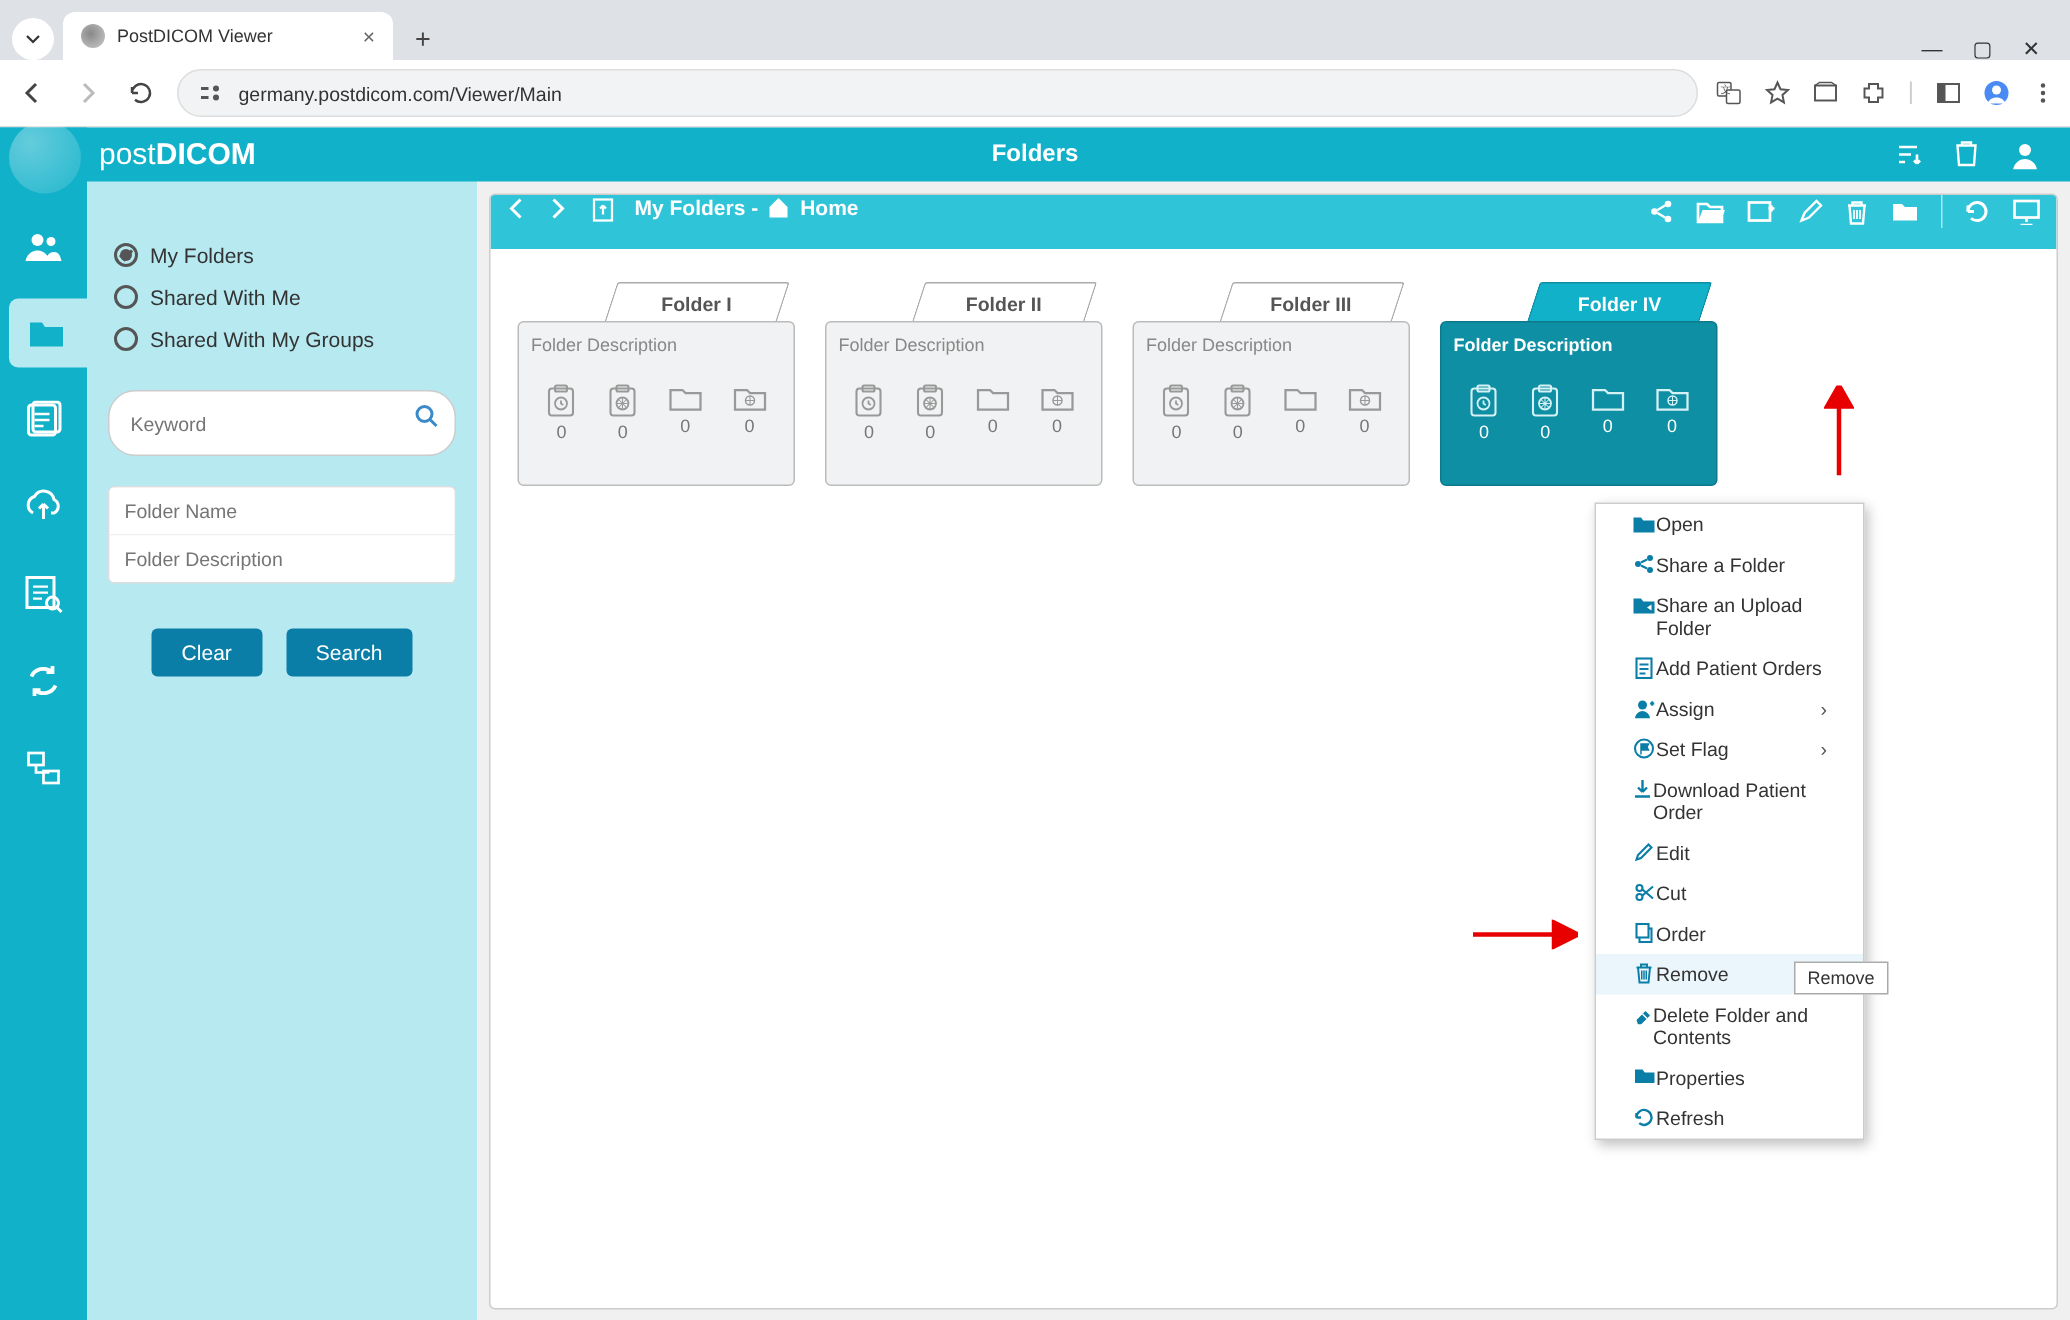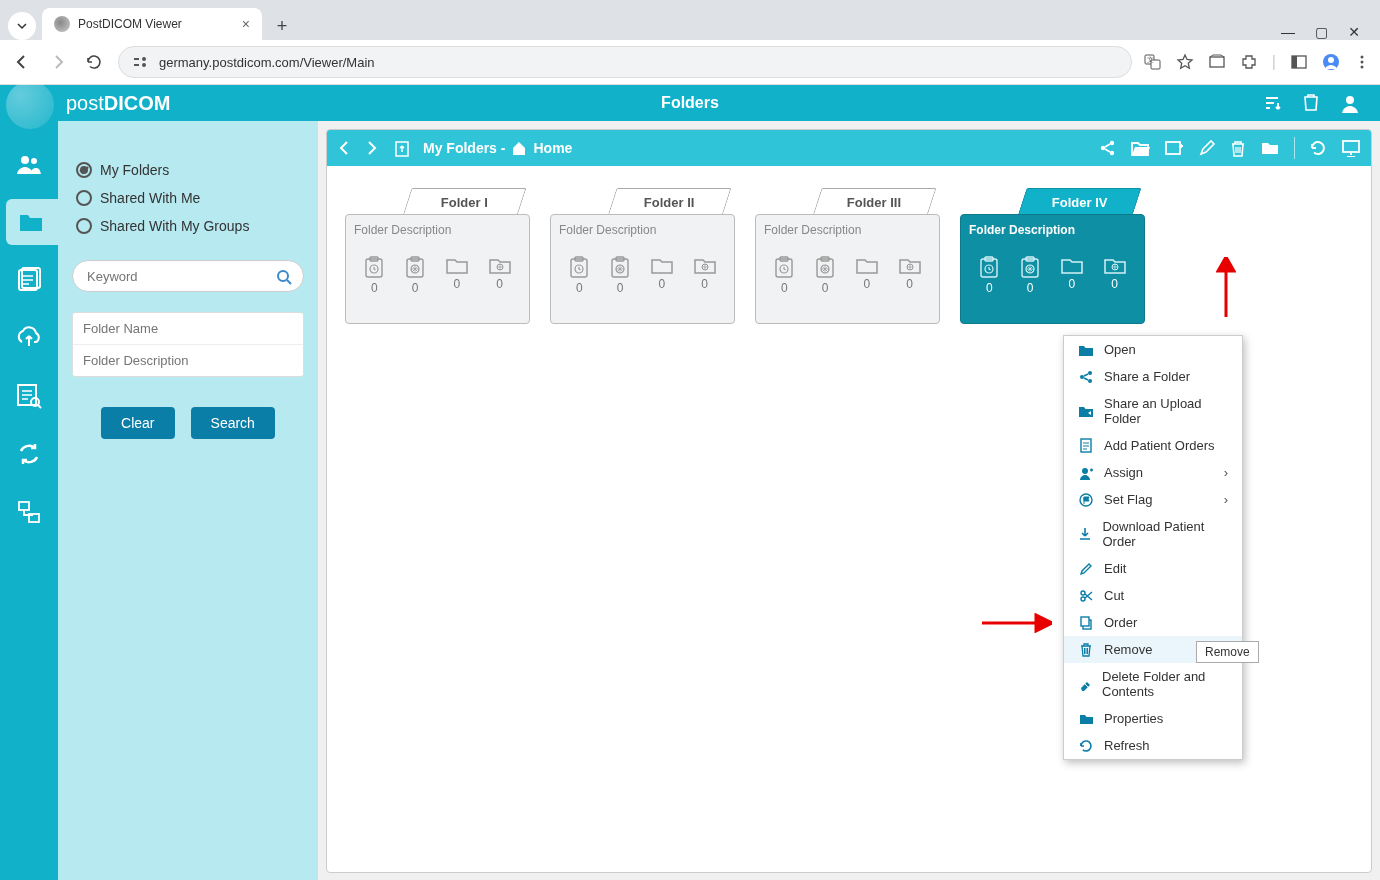--- a/index.html
+++ b/index.html
@@ -32,29 +32,29 @@
 .rail-item{width:46px;height:46px;display:flex;align-items:center;justify-content:center;color:#fff;cursor:pointer;border-radius:6px}
 .rail-item.active{background:#b7e9f1;color:#11b1c9;border-radius:6px 0 0 6px;width:58px;margin-left:12px;justify-content:flex-start;padding-left:12px}
 .sidebar{width:260px;background:#b7e9f1;padding:71px 14px 14px}
 .sb-section{margin-bottom:20px}
 .sb-radio{display:flex;align-items:center;gap:8px;padding:6px 4px;color:#333;font-size:14px;cursor:pointer}
 .radio-circle{width:16px;height:16px;border:2px solid #555;border-radius:50%;display:flex;align-items:center;justify-content:center}
 .radio-circle.checked::after{content:'';width:8px;height:8px;background:#555;border-radius:50%}
 .radio-circle.checked{position:relative}
 .radio-circle.checked svg{position:absolute}
 .search-wrap{position:relative;margin-top:16px}
-.search-input{width:100%;height:32px;border:1px solid #ccc;border-radius:18px;padding:0 36px 0 14px;font-size:13px;outline:none}
+.search-input{width:100%;height:44px;border:1px solid #ccc;border-radius:18px;padding:0 36px 0 14px;font-size:13px;outline:none}
 .search-icon-in{position:absolute;right:12px;top:9px;color:#3a89c9}
 .text-inputs{margin-top:20px;border:1px solid #ddd;border-radius:4px;background:#fff;overflow:hidden}
 .text-inputs input{width:100%;border:none;padding:8px 10px;font-size:13px;outline:none}
 .text-inputs input:first-child{border-bottom:1px solid #eee}
 .btn-row{display:flex;gap:16px;justify-content:center;margin-top:30px}
 .btn{padding:8px 20px;border:none;border-radius:4px;background:#0b7ea8;color:#fff;font-size:14px;cursor:pointer}
 .main{flex:1;background:#fff;margin:44px 8px 8px 8px;border:1px solid #ccc;border-radius:4px;overflow:hidden;position:relative}
-.toolbar{height:36px;background:#2fc4d8;display:flex;align-items:center;padding:0 10px;color:#fff;gap:12px}
+.toolbar{height:36px;background:#2fc4d8;display:flex;align-items:flex-start;padding:0 10px;color:#fff;gap:12px}
 .tb-nav{display:flex;gap:14px;align-items:center}
 .tb-nav .icn{cursor:pointer}
 .breadcrumb{display:flex;align-items:center;gap:6px;font-size:14px;font-weight:600}
 .tb-right{margin-left:auto;display:flex;gap:14px;align-items:center}
 .tb-right .icn{cursor:pointer;font-size:17px}
 .tb-divider{width:1px;height:22px;background:rgba(255,255,255,.6)}
 .folders-grid{display:flex;gap:20px;padding:18px;flex-wrap:wrap;align-items:flex-start}
 .folder-card{width:185px;height:140px;position:relative}
 .folder-tab{position:absolute;top:4px;right:8px;width:115px;height:28px;background:#fff;border:1px solid #aaa;transform:skewX(-18deg);border-bottom:none;display:flex;align-items:center;justify-content:center;border-radius:2px 2px 0 0}
 .folder-tab span{transform:skewX(18deg);font-size:13px;font-weight:700;color:#555}
@@ -63,21 +63,21 @@
 .folder-stats{display:flex;justify-content:space-around;margin-top:18px}
 .stat{display:flex;flex-direction:column;align-items:center;gap:2px;color:#999}
 .stat .cnt{font-size:12px;color:#777}
 .folder-card.selected .folder-tab{background:#11b1c9;border-color:#0e8fa3}
 .folder-card.selected .folder-tab span{color:#fff}
 .folder-card.selected .folder-body{background:#0e8fa3;border-color:#0c7a8c}
 .folder-card.selected .folder-desc{color:#fff;font-weight:600}
 .folder-card.selected .stat{color:#d4f1f6}
 .folder-card.selected .stat .cnt{color:#fff}
 .context-menu{position:absolute;top:250px;left:1063px;width:180px;background:#fff;border:1px solid #ccc;box-shadow:2px 3px 8px rgba(0,0,0,.25);z-index:50;font-size:13px}
-.cm-item{display:flex;align-items:center;gap:10px;padding:6px 14px;color:#333;cursor:pointer;position:relative}
+.cm-item{display:flex;padding:6px 24px;color:#333;cursor:pointer;position:relative}
 .cm-item.highlighted{background:#eaf6fb}
 .cm-item .cm-icon{width:16px;color:#0b7ea8;display:flex;justify-content:center}
 .cm-item .chev{margin-left:auto;color:#555}
 .tooltip{position:absolute;top:556px;left:1196px;background:#fff;border:1px solid #aaa;padding:3px 8px;font-size:12px;z-index:60;color:#333}
 .arrow-red{position:absolute;z-index:55}
 .arrow1{top:172px;left:1216px}
 .arrow2{top:528px;left:982px}
 svg{display:block}
 </style>
 </head>

